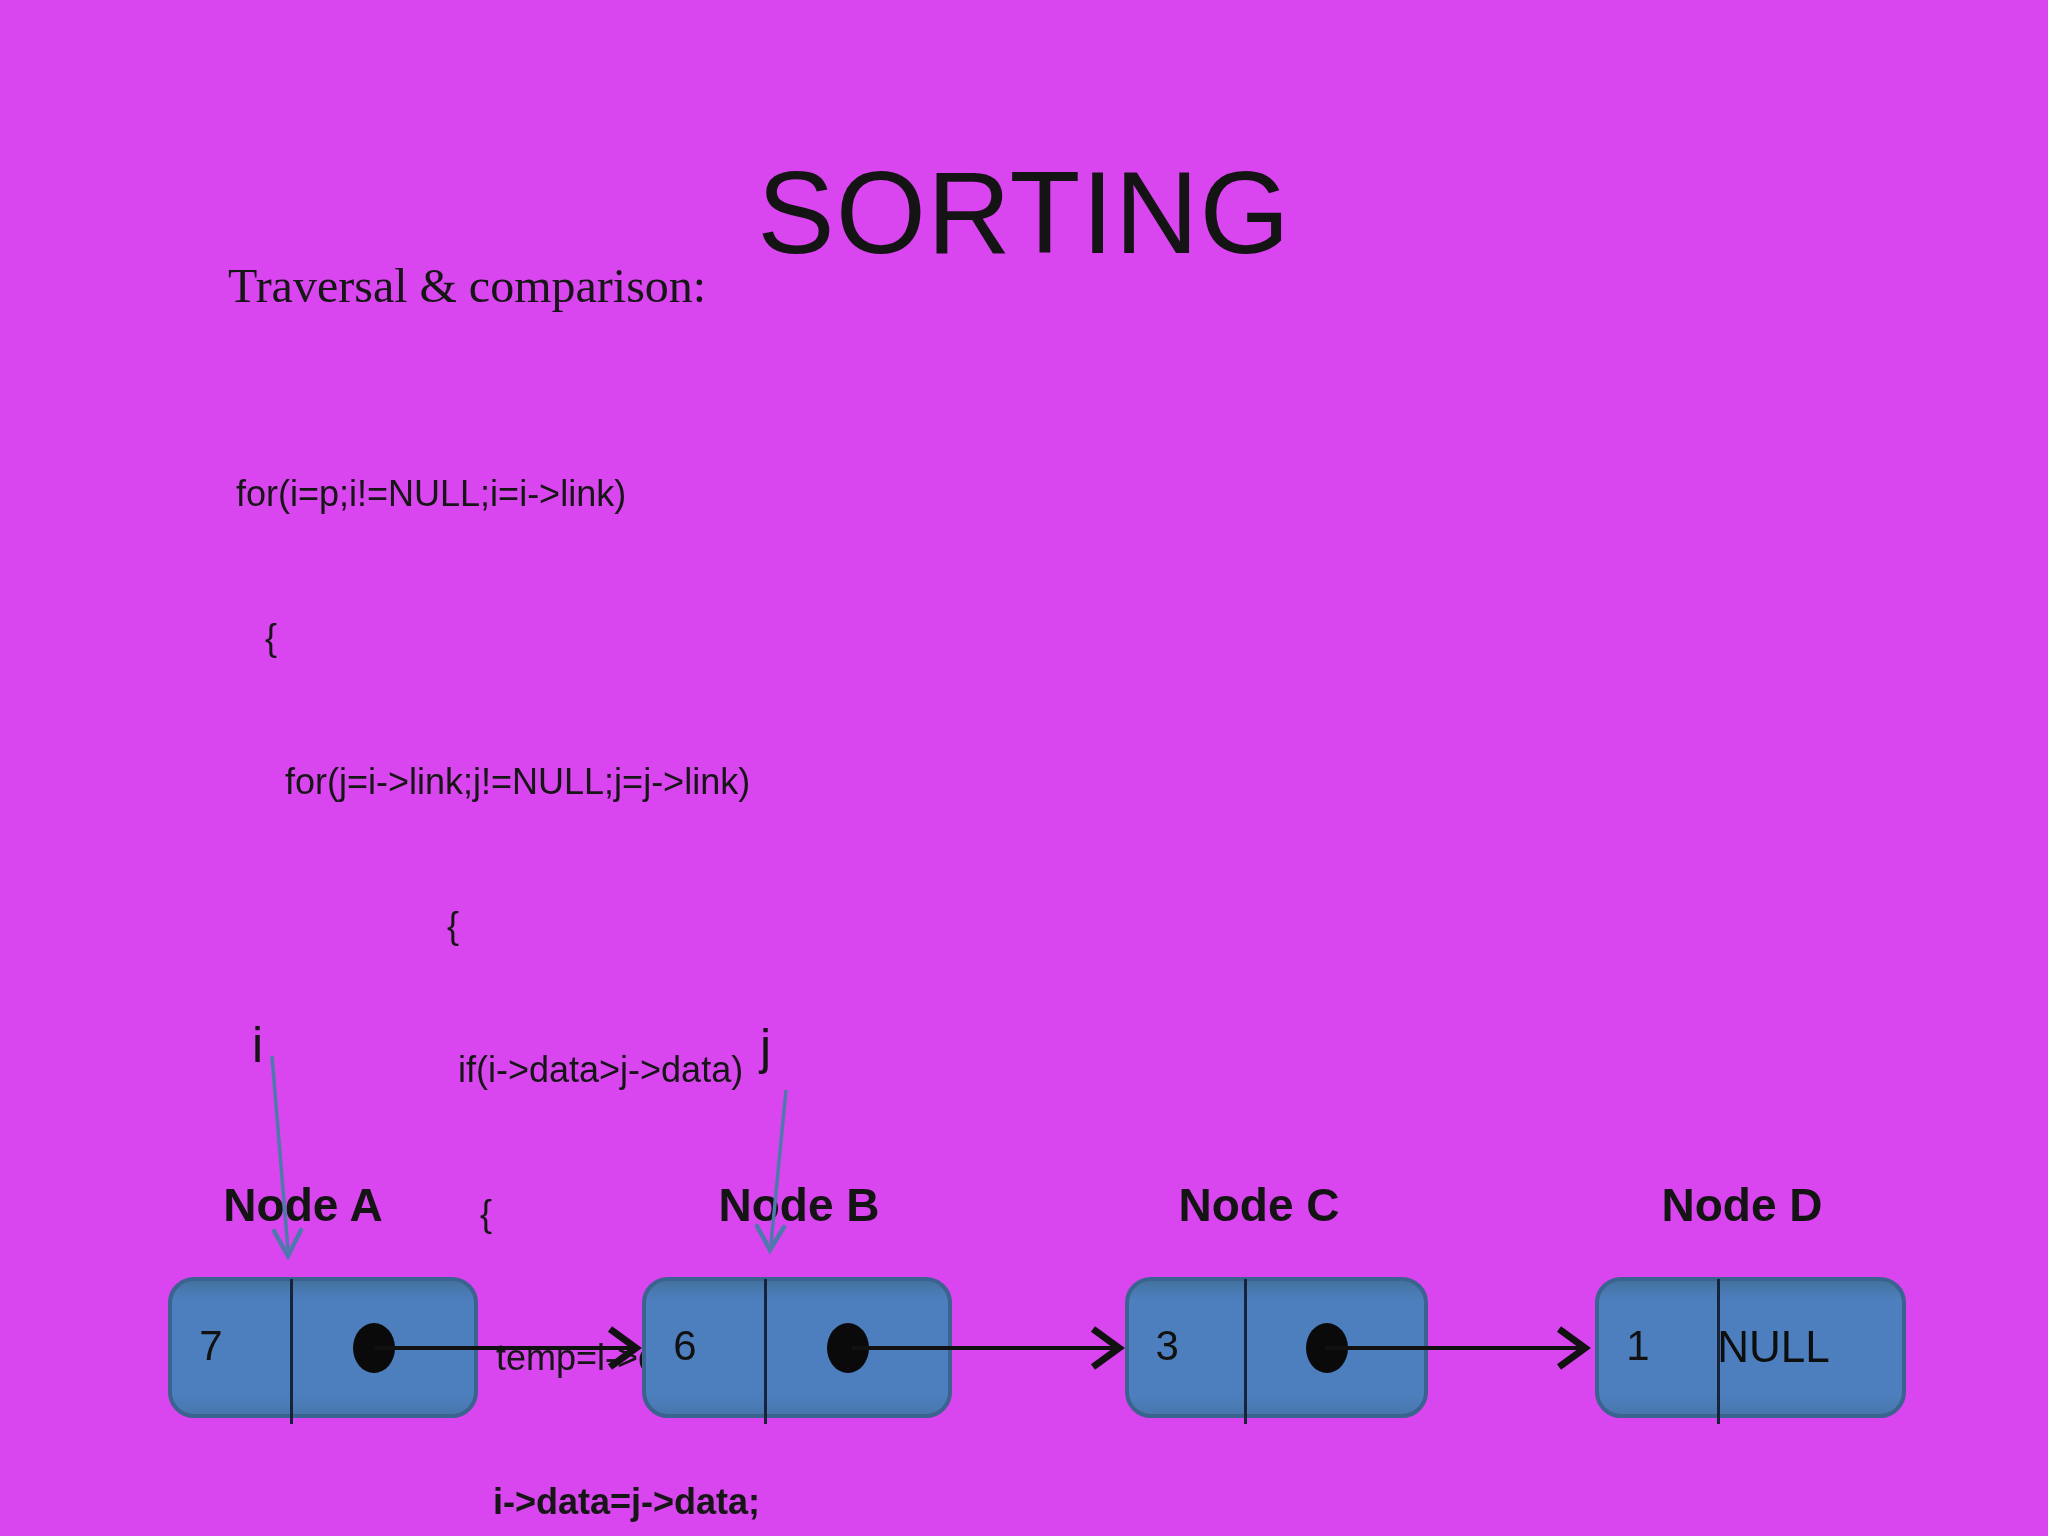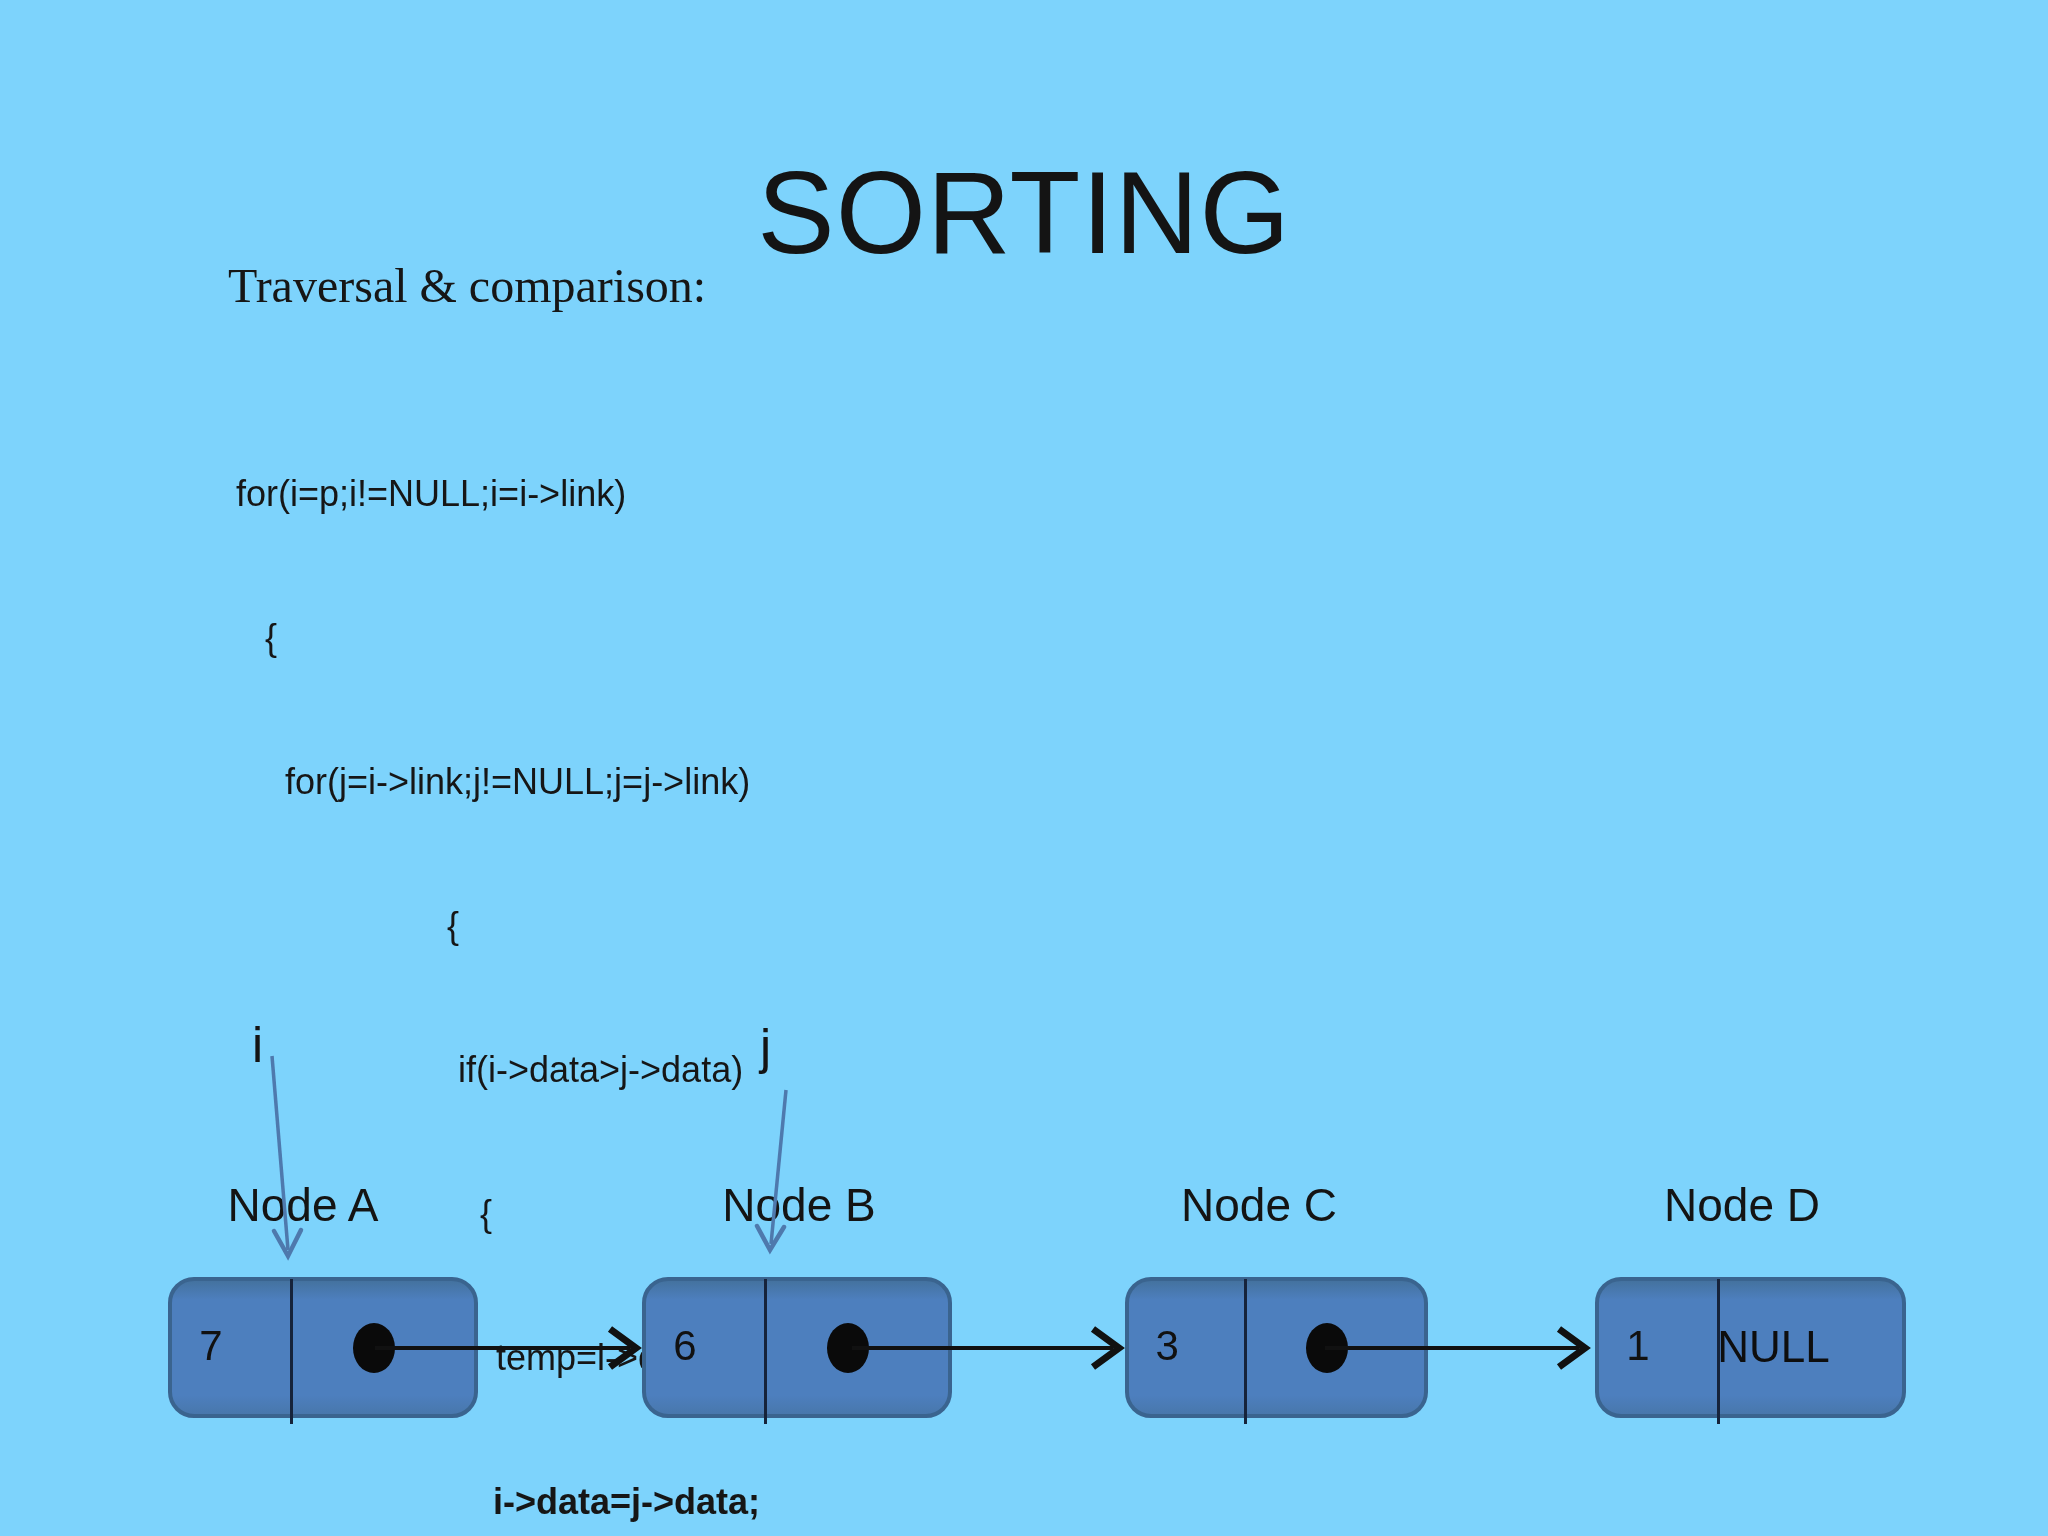--- a/index.html
+++ b/index.html
@@ -1,16 +1,16 @@
 <!DOCTYPE html>
 <html><head>
 <meta charset="utf-8">
 <style>
   html,body{margin:0;padding:0;background:#ffffff;}
-  #slide{position:relative;width:2048px;height:1536px;background:#7dd3fc;overflow:hidden;
+  #slide{position:relative;width:2048px;height:1536px;background:#d946ef;overflow:hidden;
          font-family:"Liberation Sans", sans-serif;color:#161616;}
 
   .title{position:absolute;top:146px;left:0;width:2048px;text-align:center;
          font-size:116px;font-weight:400;letter-spacing:1px;color:#141414;}
   .subtitle{position:absolute;left:228px;top:258px;font-size:48px;color:#161616;font-family:Liberation Serif, serif;}
 
   .code{position:absolute;left:0;top:374px;font-size:36px;line-height:48px;color:#161616;white-space:pre;}
   .code .cl{height:48px;}
   .code .cl:nth-child(1){padding-left:236px;}
   .code .cl:nth-child(2){padding-left:265px;}
@@ -22,21 +22,21 @@
   .code .cl:nth-child(8){padding-left:493px;font-weight:bold;}
   .code .cl:nth-child(9){padding-left:493px;}
   .code .cl:nth-child(10){padding-left:491px;}
   .code .cl:nth-child(11){padding-left:456px;}
   .code .cl:nth-child(12){padding-left:283px;}
 
   .ptr{position:absolute;font-size:50px;color:#141414;}
   .ptr-i{left:252px;top:1016px;}
   .ptr-j{left:760px;top:1018px;}
 
-  .nlabel{position:absolute;top:1178px;width:320px;text-align:center;font-size:46px;color:#141414;}
+  .nlabel{position:absolute;top:1178px;width:320px;text-align:center;font-size:46px;color:#141414;font-weight:bold;}
   .nl-a{left:143px;}
   .nl-b{left:639px;}
   .nl-c{left:1099px;}
   .nl-d{left:1582px;}
 
   .node{position:absolute;top:1277px;height:141px;box-sizing:border-box;
         background:linear-gradient(180deg,#44729f 0%,#4d7fbe 14%,#4d7fbe 86%,#4877ac 100%);
         border:4px solid #3a648f;border-radius:26px;}
   .node-a{left:168px;width:310px;}
   .node-b{left:642px;width:310px;}

